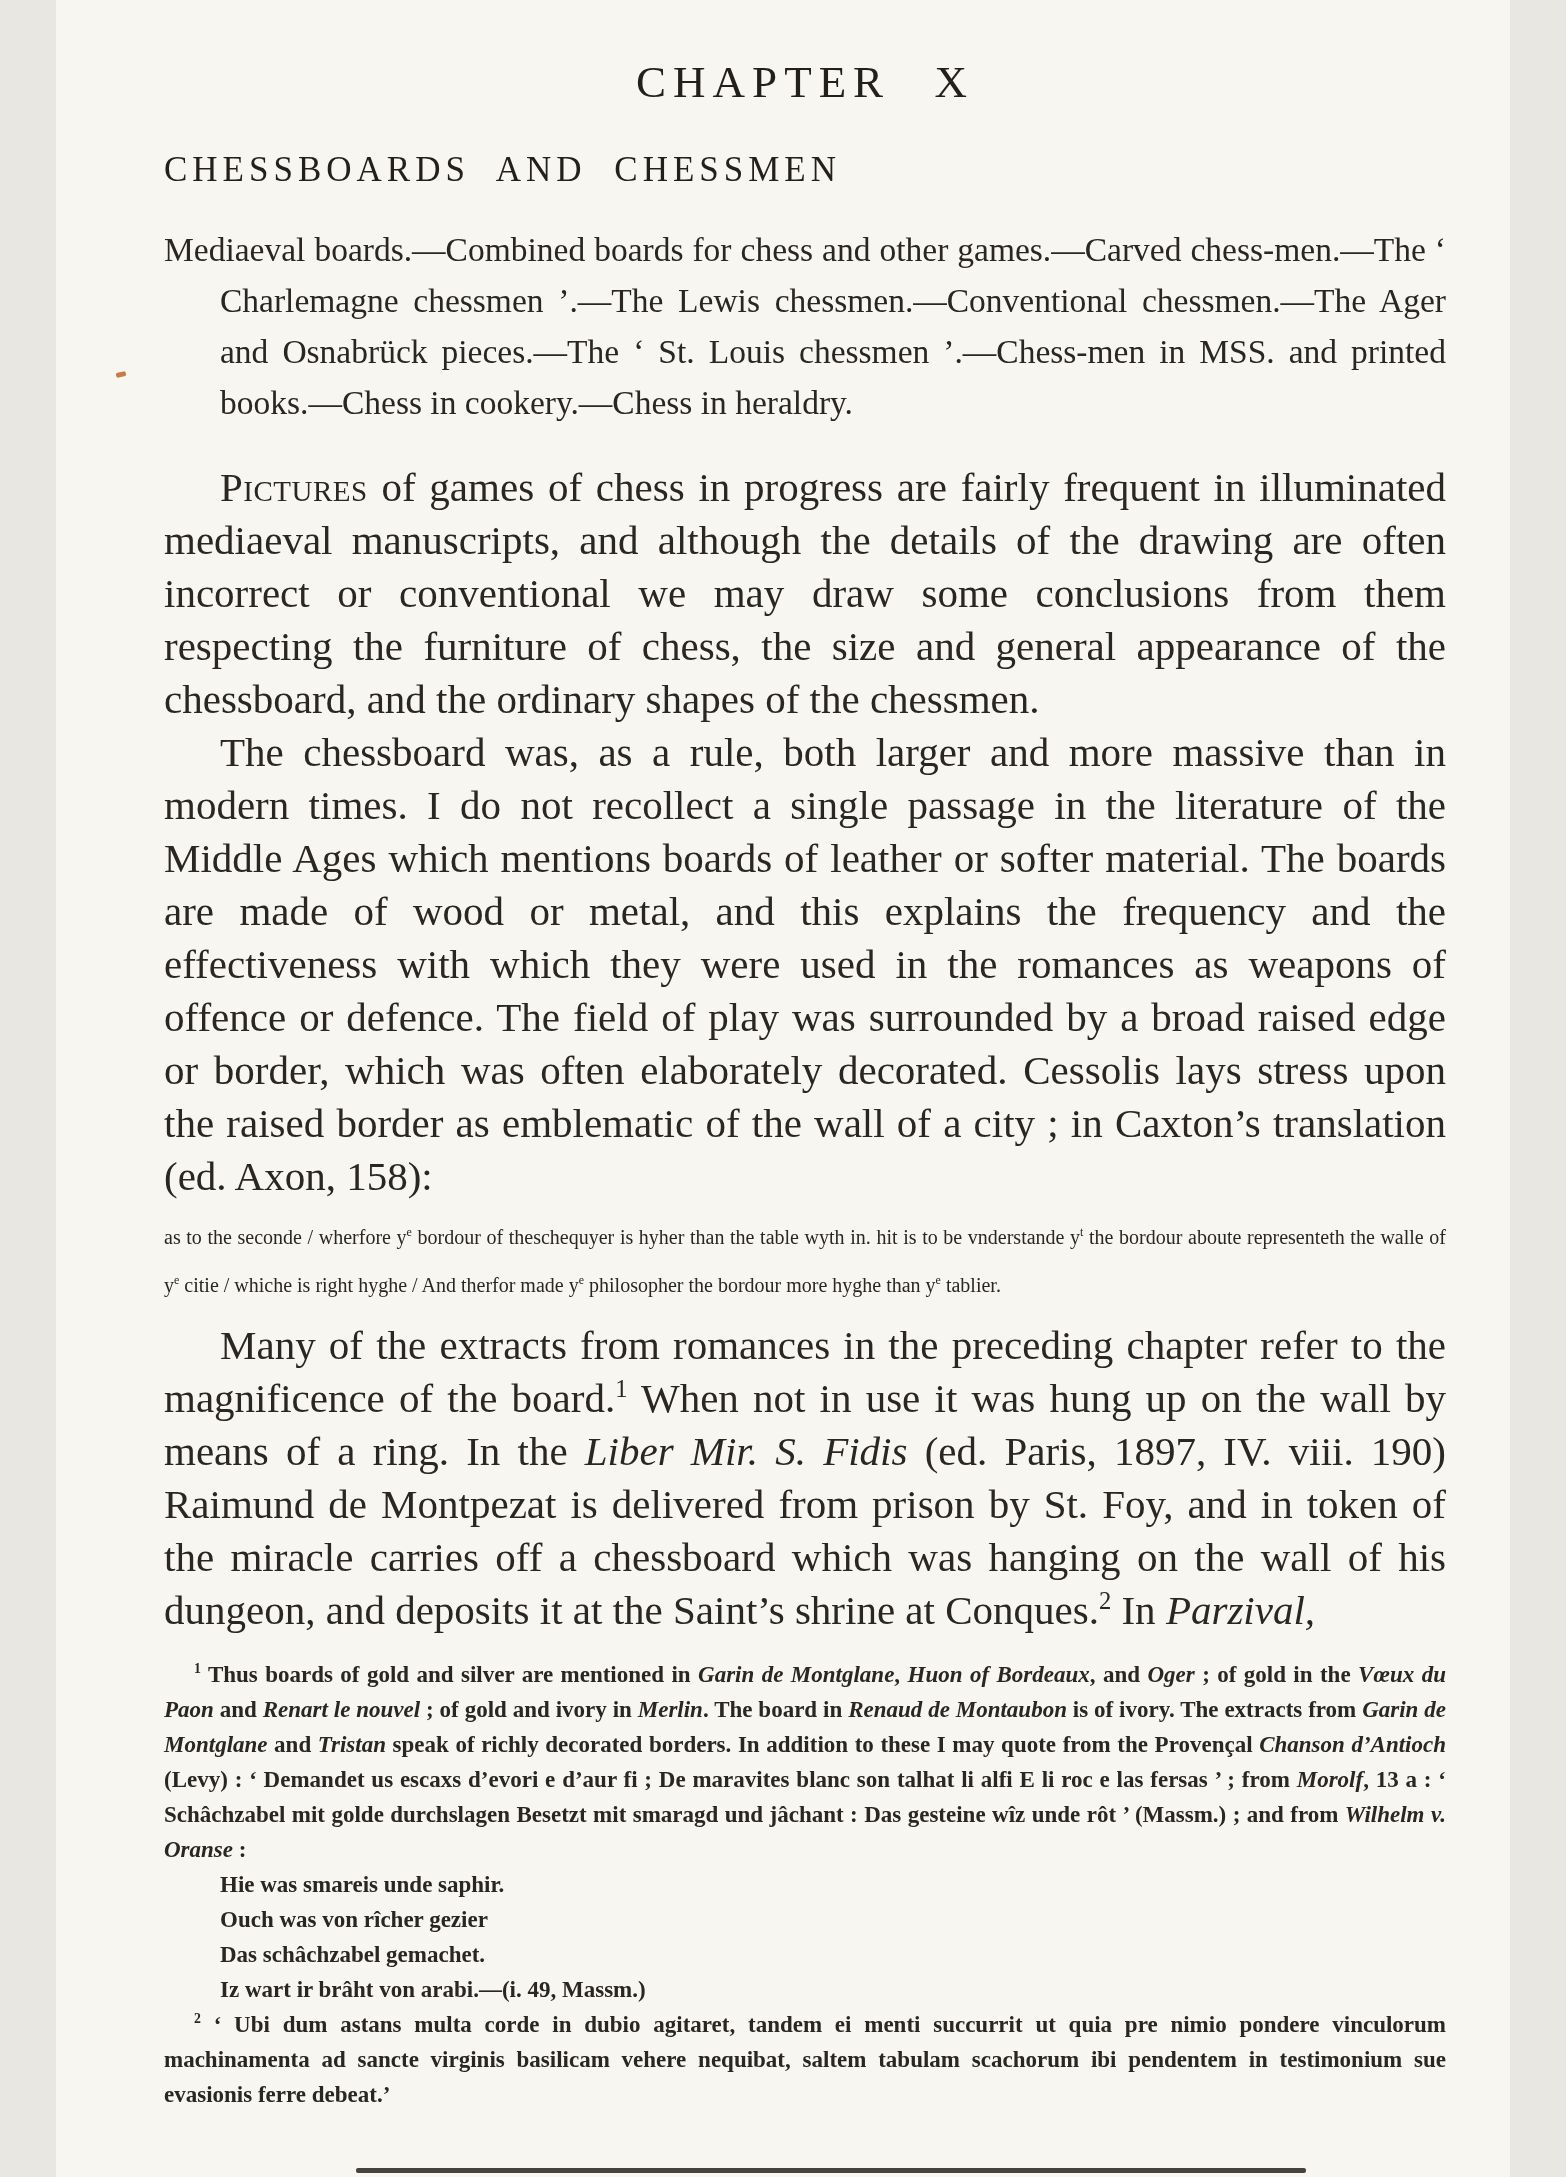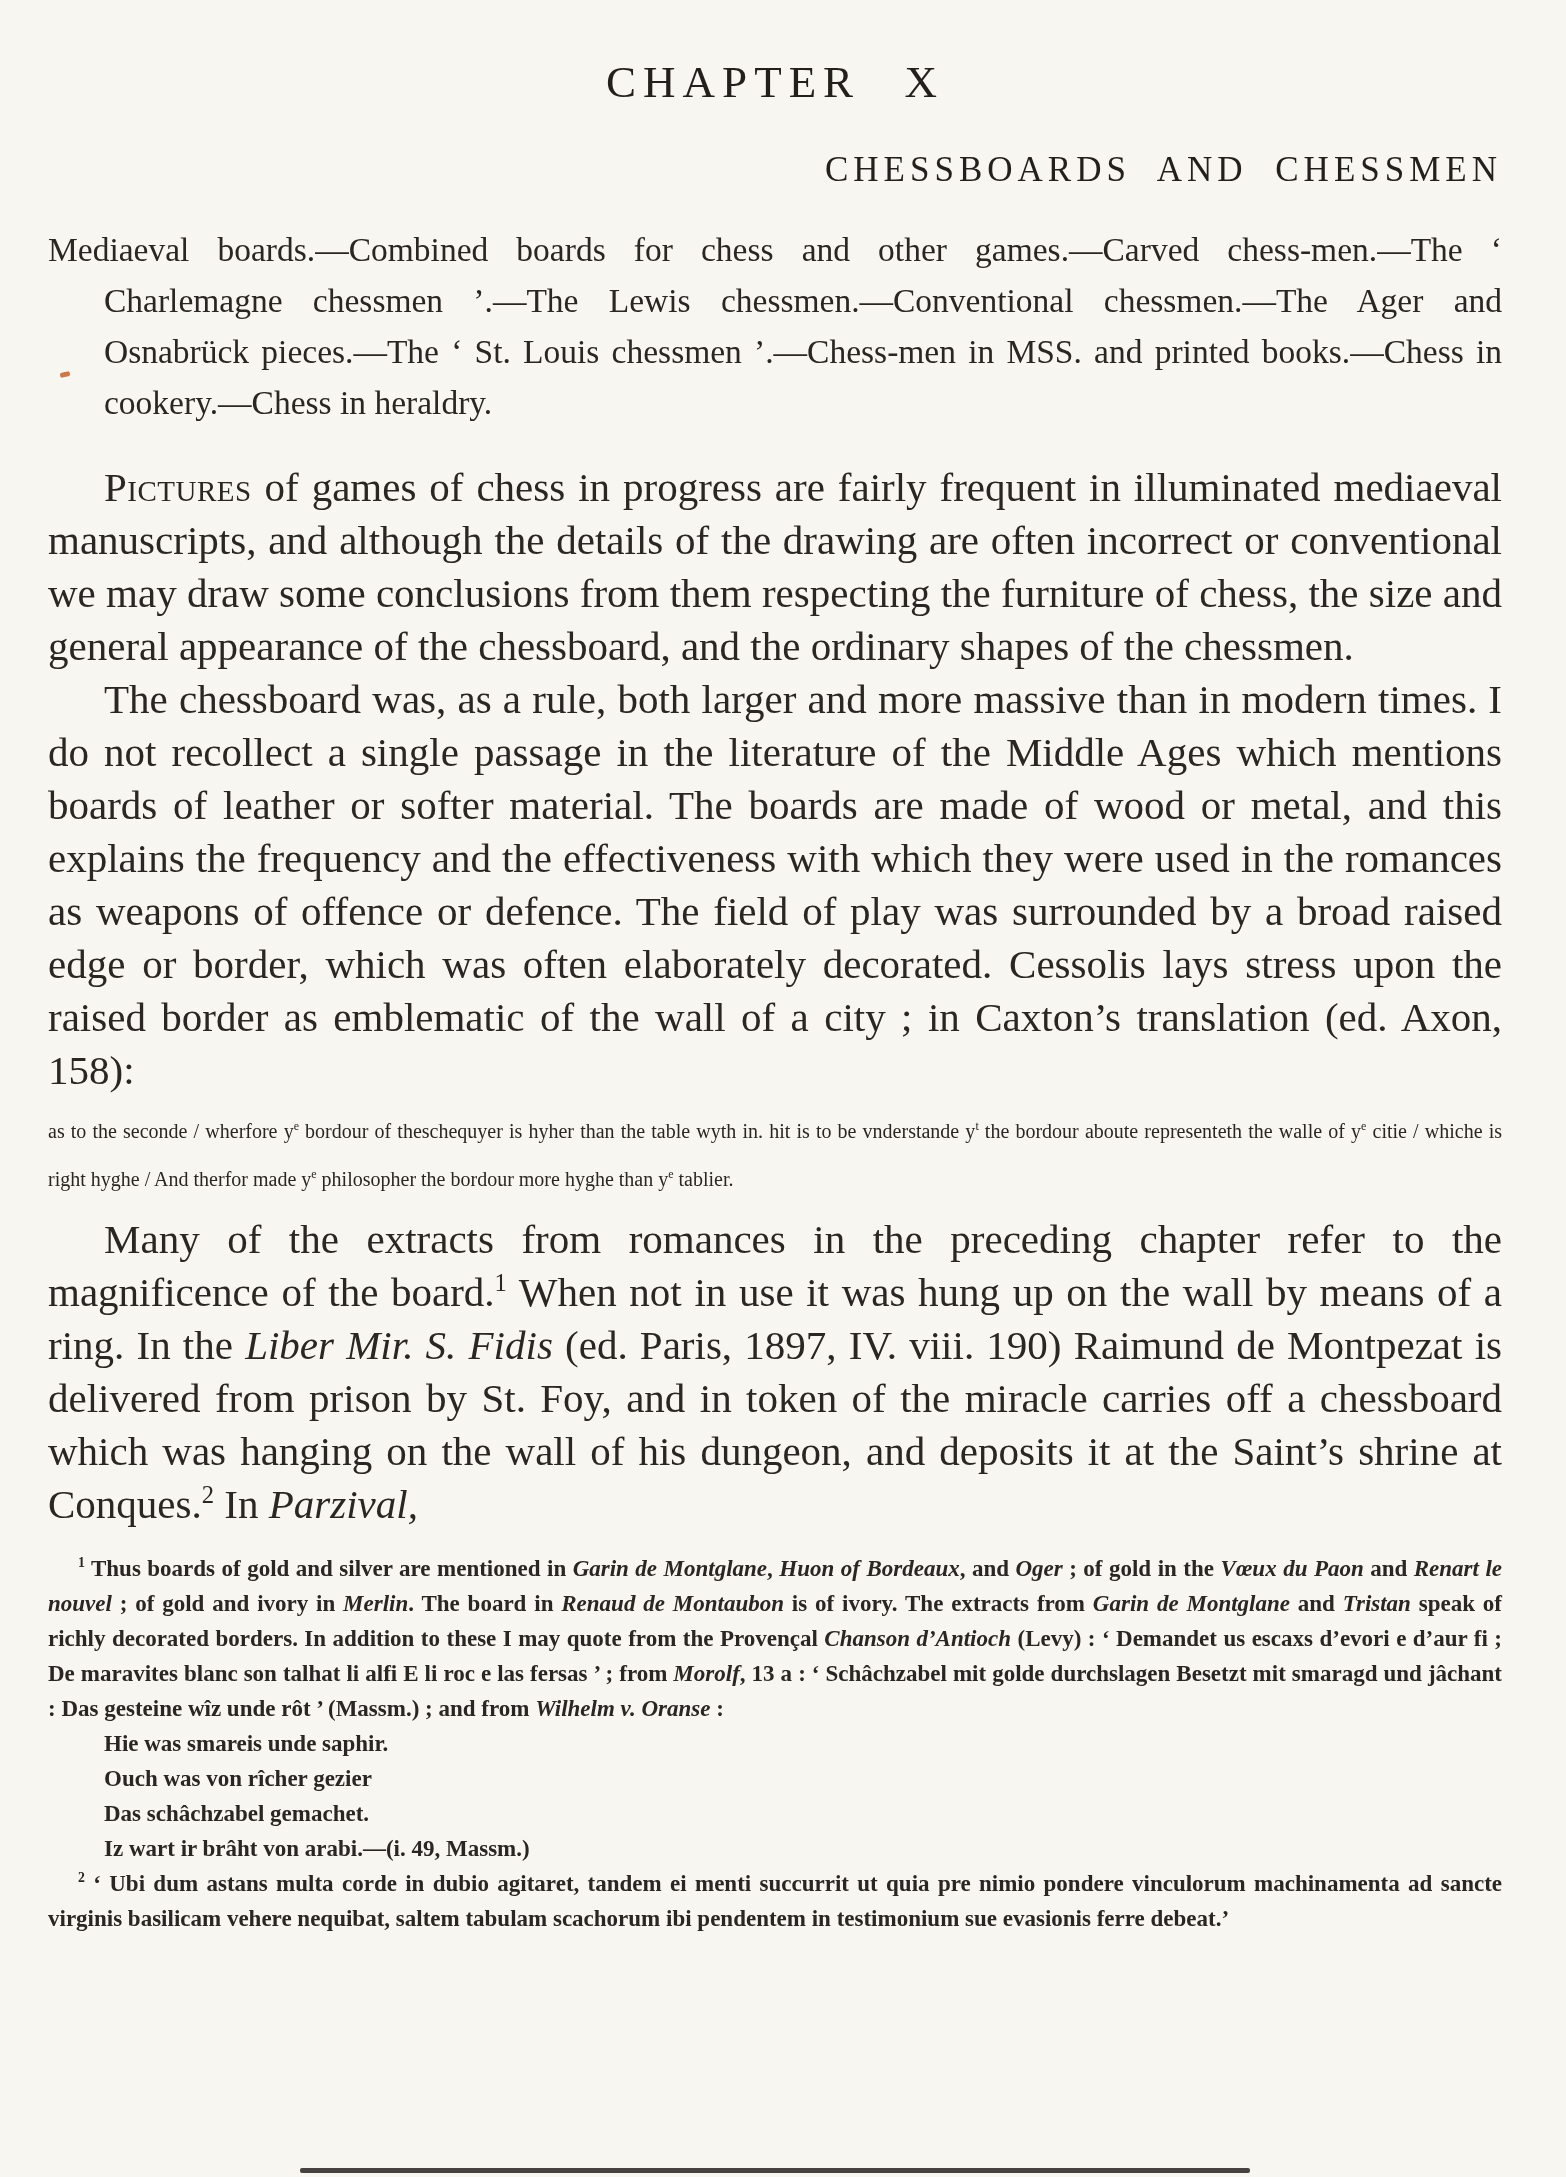--- a/index.html
+++ b/index.html
@@ -1,39 +1,39 @@
 <!DOCTYPE html>
 <html><head>
 <meta charset="utf-8">
 <style>
   html, body { margin: 0; padding: 0; background: #e9e7e2; }
   .page {
     position: relative;
-    width: 1566px;
+    width: 1454px;
     height: 2177px;
     margin: 0 auto;
     background: #f8f6f1;
     color: #2a2623;
     font-family: "Liberation Serif", "DejaVu Serif", serif;
     overflow: hidden;
     box-sizing: border-box;
-    padding: 36px 64px 0 48px;
+    padding: 36px 64px 0 108px;
   }
   .chapter-title {
     margin: 20px 0 0 0;
     text-align: center;
     font-size: 45px;
     font-weight: 500;
     letter-spacing: 7px;
     word-spacing: 26px;
     color: #231f1d;
   }
   .chapter-subtitle {
     margin: 42px 0 0 0;
-    text-align: right;
+    text-align: left;
     font-size: 35px;
     font-weight: 500;
     letter-spacing: 5px;
     word-spacing: 14px;
     color: #231f1d;
   }
   .synopsis {
     font-size: 33.5px;
     line-height: 51px;
     text-align: justify;

